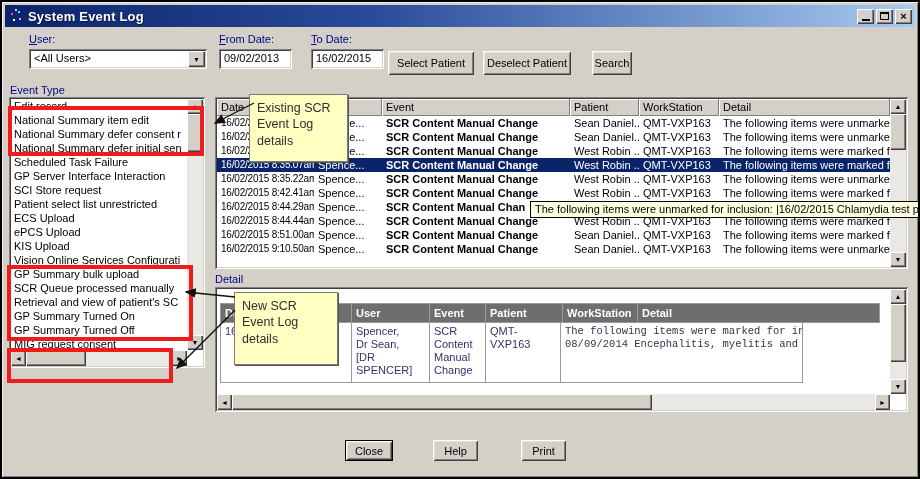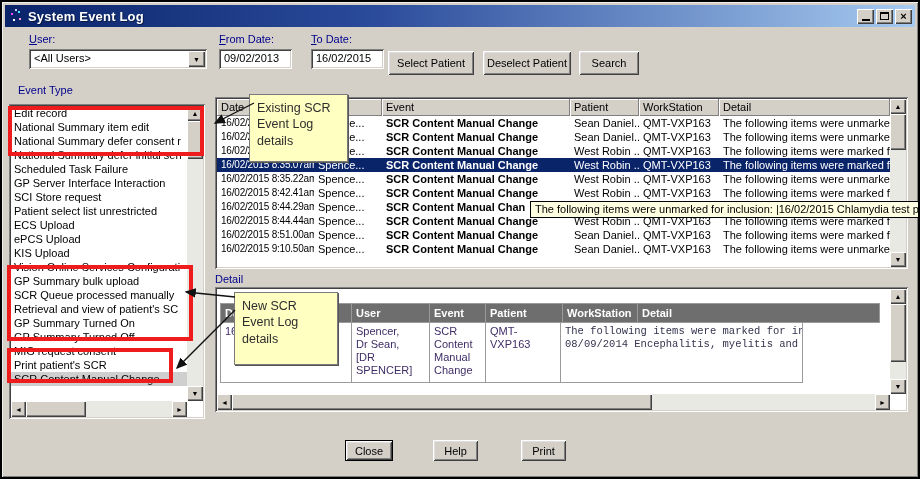--- a/index.html
+++ b/index.html
@@ -48,21 +48,21 @@
     display:flex;align-items:center;justify-content:center;font-size:11px;color:#000;cursor:default;}
   .btn-default{border:1px solid #000;}
   
   .sb-btn{position:absolute;background:#d4d0c8;display:flex;align-items:center;justify-content:center;
     box-shadow:inset 1px 1px 0 #fff, inset -1px -1px 0 #404040, inset -2px -2px 0 #808080;
     font-size:7px;color:#000;line-height:1;}
   .sb-track{position:absolute;background:#e9e9e4;}
   .sb-thumb{position:absolute;background:#d4d0c8;
     box-shadow:inset 1px 1px 0 #fff, inset -1px -1px 0 #404040, inset -2px -2px 0 #808080;}
   
-  .listbox{position:absolute;left:7px;top:102px;width:196px;height:315px;background:#fff;box-sizing:border-box;
+  .listbox{position:absolute;left:7px;top:95px;width:196px;height:271px;background:#fff;box-sizing:border-box;
     box-shadow:inset 1px 1px 0 #808080, inset -1px -1px 0 #fff, inset 2px 2px 0 #404040, inset -2px -2px 0 #d4d0c8;}
   .list-items{position:absolute;left:2px;top:2px;right:18px;bottom:18px;overflow:hidden;}
   .li{height:14px;line-height:14px;white-space:nowrap;overflow:hidden;padding-left:3px;font-size:11px;}
   .li.sel{background:#cfcfcf;}
   
   .evtable{position:absolute;left:213px;top:95px;width:693px;height:172px;background:#fff;box-sizing:border-box;
     box-shadow:inset 1px 1px 0 #808080, inset -1px -1px 0 #fff, inset 2px 2px 0 #404040, inset -2px -2px 0 #d4d0c8;}
   .ev-head{position:absolute;left:2px;top:2px;right:18px;height:17px;background:#d4d0c8;display:flex;
     box-shadow:inset -1px -1px 0 #808080, inset 1px 1px 0 #fff;}
   .ev-head .hc{box-sizing:border-box;padding:2px 0 0 4px;border-right:1px solid #808080;
@@ -129,23 +129,23 @@
   </div>
 
   <div class="lbl lbl-u" style="left:217px;top:31px;">From Date:</div>
   <div class="field" style="left:217px;top:47px;width:73px;height:20px;">09/02/2013</div>
 
   <div class="lbl lbl-u" style="left:309px;top:31px;">To Date:</div>
   <div class="field" style="left:309px;top:47px;width:73px;height:20px;">16/02/2015</div>
 
   <div class="btn" style="left:386px;top:49px;width:86px;height:24px;">Select Patient</div>
   <div class="btn" style="left:481px;top:49px;width:88px;height:24px;">Deselect Patient</div>
-  <div class="btn" style="left:577px;top:49px;width:60px;height:24px;">Search</div>
-
-  <div class="lbl" style="left:16px;top:82px;">Event Type</div>
+  <div class="btn" style="left:590px;top:49px;width:40px;height:24px;">Search</div>
+
+  <div class="lbl" style="left:8px;top:82px;">Event Type</div>
   <div class="listbox">
     <div class="list-items">
       <div class="li">Edit record</div>
       <div class="li">National Summary item edit</div>
       <div class="li">National Summary defer consent r</div>
       <div class="li">National Summary defer initial sen</div>
       <div class="li">Scheduled Task Failure</div>
       <div class="li">GP Server Interface Interaction</div>
       <div class="li">SCI Store request</div>
       <div class="li">Patient select list unrestricted</div>

